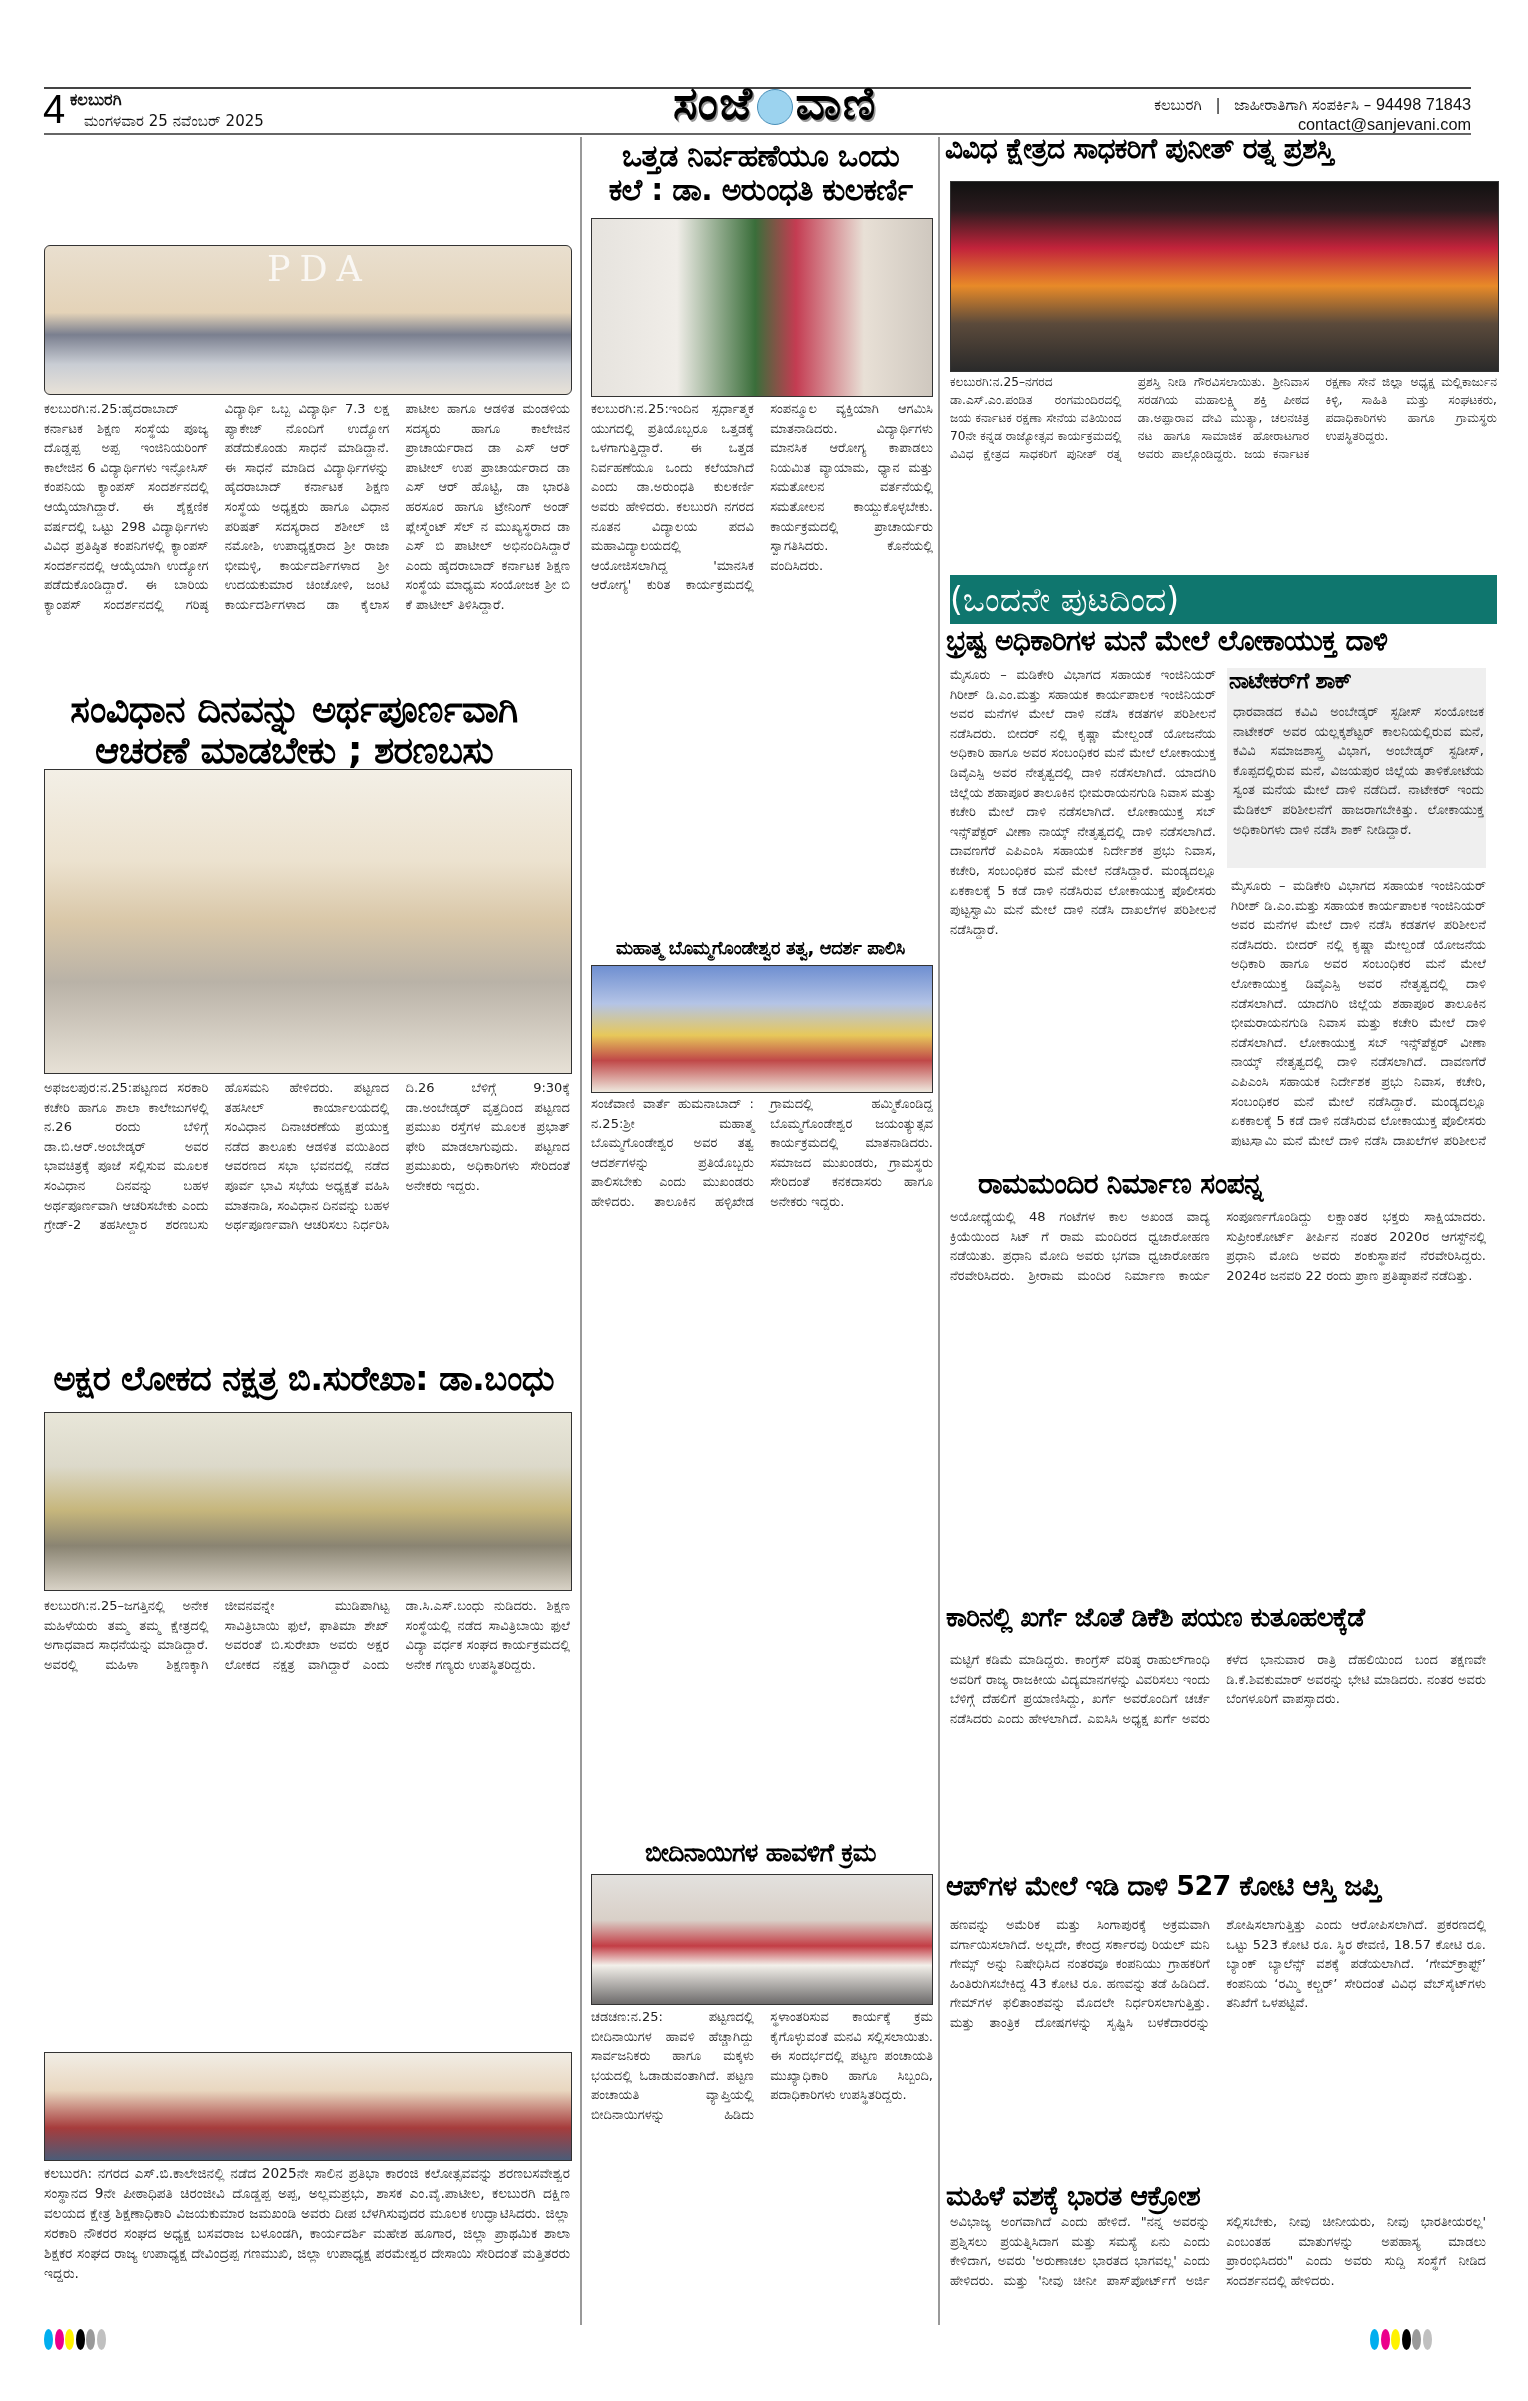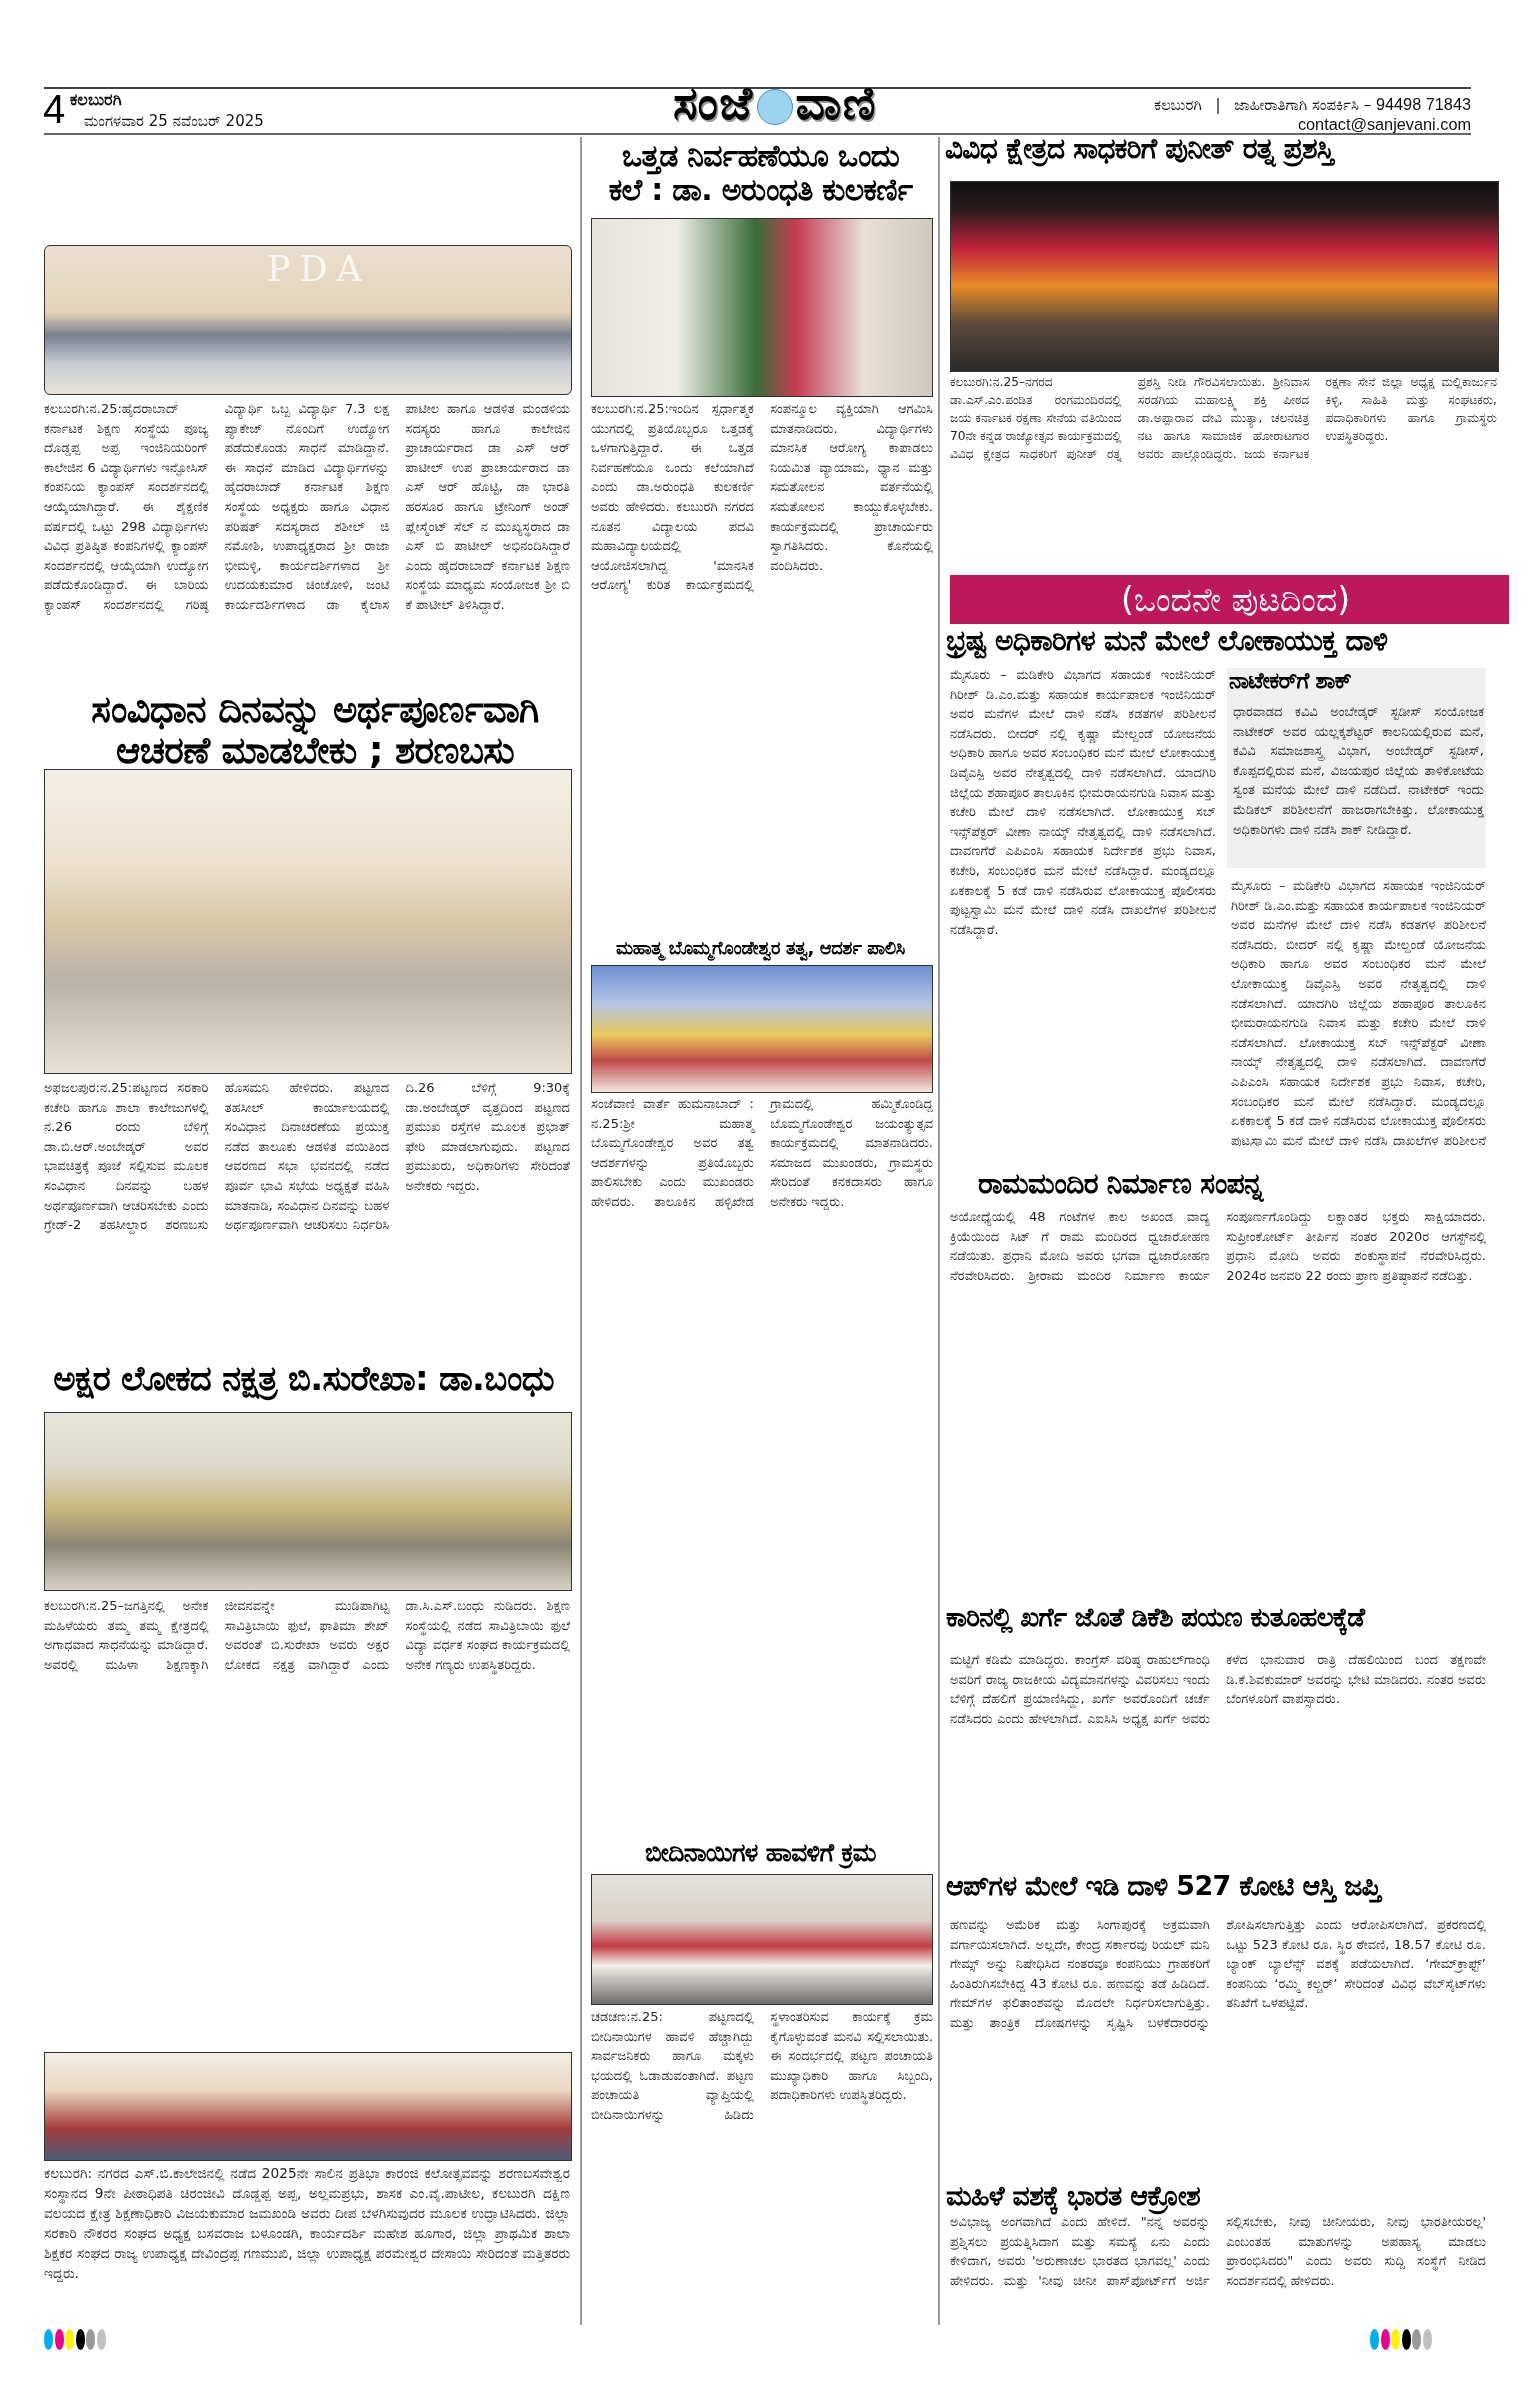--- a/index.html
+++ b/index.html
@@ -6,21 +6,21 @@
   body{width:1528px;height:2401px;position:relative;overflow:hidden;font-family:"DejaVu Sans",sans-serif;color:#111;}
   .abs{position:absolute;}
   .rule{position:absolute;background:#444;height:2.2px;}
   .vrule{position:absolute;background:#999;width:1.5px;}
   .hl{position:absolute;font-family:"DejaVu Sans",sans-serif;font-weight:900;color:#000;text-align:center;line-height:1.12;letter-spacing:-0.7px;}
   .hl.left{text-align:left;}
   .photo{position:absolute;border:1.5px solid #333;overflow:hidden;}
   .body{position:absolute;font-family:"DejaVu Sans",sans-serif;font-size:13px;line-height:19.6px;color:#222;text-align:justify;overflow:hidden;}
   .cols2{column-count:2;column-gap:16.3px;}
   .cols3{column-count:3;column-gap:16.3px;}
-  .blackbar{position:absolute;background:#be185d;color:#fff;text-align:center;font-weight:400;padding-left:12px;}
+  .blackbar{position:absolute;background:#0f766e;color:#fff;text-align:left;font-weight:400;}
   .greybox{position:absolute;background:#efefef;}
   .cmyk{position:absolute;display:flex;gap:1.5px;}
   .cmyk i{display:block;width:9px;height:21px;border-radius:50%;}
   .masthead{position:absolute;font-family:"DejaVu Serif",serif;font-weight:900;font-size:46px;letter-spacing:1.5px;color:#000;text-shadow:1.5px 1.5px 0 #999;}
   .globe{display:inline-block;width:34px;height:34px;border-radius:50%;background:#9cd3ef;border:1.5px solid #4a8fb8;vertical-align:middle;margin:0 3px;}
   .caption{position:absolute;font-size:12.6px;line-height:18.5px;color:#222;text-align:justify;overflow:hidden;}
 </style>
 </head>
 <body>
 
@@ -48,21 +48,21 @@
 <div class="vrule" style="left:580px;top:137px;height:2188px;"></div>
 <div class="vrule" style="left:938px;top:137px;height:2188px;"></div>
 
 <div class="hl" style="left:44px;top:139px;width:532px;font-size:38px;">
 </div>
 <div class="photo" style="left:44px;top:245px;width:526px;height:148px;background:linear-gradient(180deg,#e9dfcf 0,#e4d3b8 45%,#7a7f8f 60%,#c9cdd4 80%,#e8e2d8 100%);border-radius:6px;">
   <div style="position:absolute;left:222px;top:3px;font-family:'DejaVu Serif',serif;font-size:35px;color:#fff;opacity:.8;letter-spacing:9px;">PDA</div>
 </div>
 <div class="body cols3" style="left:44px;top:399px;width:526px;height:274px;">ಕಲಬುರಗಿ:ನ.25:ಹೈದರಾಬಾದ್ ಕರ್ನಾಟಕ ಶಿಕ್ಷಣ ಸಂಸ್ಥೆಯ ಪೂಜ್ಯ ದೊಡ್ಡಪ್ಪ ಅಪ್ಪ ಇಂಜಿನಿಯರಿಂಗ್ ಕಾಲೇಜಿನ 6 ವಿದ್ಯಾರ್ಥಿಗಳು ಇನ್ಫೋಸಿಸ್ ಕಂಪನಿಯ ಕ್ಯಾಂಪಸ್ ಸಂದರ್ಶನದಲ್ಲಿ ಆಯ್ಕೆಯಾಗಿದ್ದಾರೆ. ಈ ಶೈಕ್ಷಣಿಕ ವರ್ಷದಲ್ಲಿ ಒಟ್ಟು 298 ವಿದ್ಯಾರ್ಥಿಗಳು ವಿವಿಧ ಪ್ರತಿಷ್ಠಿತ ಕಂಪನಿಗಳಲ್ಲಿ ಕ್ಯಾಂಪಸ್ ಸಂದರ್ಶನದಲ್ಲಿ ಆಯ್ಕೆಯಾಗಿ ಉದ್ಯೋಗ ಪಡೆದುಕೊಂಡಿದ್ದಾರೆ. ಈ ಬಾರಿಯ ಕ್ಯಾಂಪಸ್ ಸಂದರ್ಶನದಲ್ಲಿ ಗರಿಷ್ಠ ವಿದ್ಯಾರ್ಥಿ ಒಬ್ಬ ವಿದ್ಯಾರ್ಥಿ 7.3 ಲಕ್ಷ ಪ್ಯಾಕೇಜ್ ನೊಂದಿಗೆ ಉದ್ಯೋಗ ಪಡೆದುಕೊಂಡು ಸಾಧನೆ ಮಾಡಿದ್ದಾನೆ. ಈ ಸಾಧನೆ ಮಾಡಿದ ವಿದ್ಯಾರ್ಥಿಗಳನ್ನು ಹೈದರಾಬಾದ್ ಕರ್ನಾಟಕ ಶಿಕ್ಷಣ ಸಂಸ್ಥೆಯ ಅಧ್ಯಕ್ಷರು ಹಾಗೂ ವಿಧಾನ ಪರಿಷತ್ ಸದಸ್ಯರಾದ ಶಶೀಲ್ ಜಿ ನಮೋಶಿ, ಉಪಾಧ್ಯಕ್ಷರಾದ ಶ್ರೀ ರಾಜಾ ಭೀಮಳ್ಳಿ, ಕಾರ್ಯದರ್ಶಿಗಳಾದ ಶ್ರೀ ಉದಯಕುಮಾರ ಚಿಂಚೋಳಿ, ಜಂಟಿ ಕಾರ್ಯದರ್ಶಿಗಳಾದ ಡಾ ಕೈಲಾಸ ಪಾಟೀಲ ಹಾಗೂ ಆಡಳಿತ ಮಂಡಳಿಯ ಸದಸ್ಯರು ಹಾಗೂ ಕಾಲೇಜಿನ ಪ್ರಾಚಾರ್ಯರಾದ ಡಾ ಎಸ್ ಆರ್ ಪಾಟೀಲ್ ಉಪ ಪ್ರಾಚಾರ್ಯರಾದ ಡಾ ಎಸ್ ಆರ್ ಹೊಟ್ಟಿ, ಡಾ ಭಾರತಿ ಹರಸೂರ ಹಾಗೂ ಟ್ರೇನಿಂಗ್ ಅಂಡ್ ಪ್ಲೇಸ್ಮೆಂಟ್ ಸೆಲ್ ನ ಮುಖ್ಯಸ್ಥರಾದ ಡಾ ಎಸ್ ಬಿ ಪಾಟೀಲ್ ಅಭಿನಂದಿಸಿದ್ದಾರೆ ಎಂದು ಹೈದರಾಬಾದ್ ಕರ್ನಾಟಕ ಶಿಕ್ಷಣ ಸಂಸ್ಥೆಯ ಮಾಧ್ಯಮ ಸಂಯೋಜಕ ಶ್ರೀ ಬಿ ಕೆ ಪಾಟೀಲ್ ತಿಳಿಸಿದ್ದಾರೆ.</div>
 
-<div class="hl" style="left:49px;top:689px;width:532px;font-size:37px;">
+<div class="hl" style="left:28px;top:689px;width:532px;font-size:37px;">
   <div>ಸಂವಿಧಾನ ದಿನವನ್ನು ಅರ್ಥಪೂರ್ಣವಾಗಿ</div>
   <div>ಆಚರಣೆ ಮಾಡಬೇಕು ; ಶರಣಬಸು ಹೊಸಮನಿ</div>
 </div>
 <div class="photo" style="left:44px;top:769px;width:526px;height:303px;background:linear-gradient(180deg,#f3efe6 0,#ece2cf 30%,#d9c7a8 50%,#b9b2a7 70%,#e7e1d6 100%);"></div>
 <div class="body cols3" style="left:44px;top:1078px;width:526px;height:274px;">ಅಫಜಲಪುರ:ನ.25:ಪಟ್ಟಣದ ಸರಕಾರಿ ಕಚೇರಿ ಹಾಗೂ ಶಾಲಾ ಕಾಲೇಜುಗಳಲ್ಲಿ ನ.26 ರಂದು ಬೆಳಿಗ್ಗೆ ಡಾ.ಬಿ.ಆರ್.ಅಂಬೇಡ್ಕರ್ ಅವರ ಭಾವಚಿತ್ರಕ್ಕೆ ಪೂಜೆ ಸಲ್ಲಿಸುವ ಮೂಲಕ ಸಂವಿಧಾನ ದಿನವನ್ನು ಬಹಳ ಅರ್ಥಪೂರ್ಣವಾಗಿ ಆಚರಿಸಬೇಕು ಎಂದು ಗ್ರೇಡ್-2 ತಹಸೀಲ್ದಾರ ಶರಣಬಸು ಹೊಸಮನಿ ಹೇಳಿದರು. ಪಟ್ಟಣದ ತಹಸೀಲ್ ಕಾರ್ಯಾಲಯದಲ್ಲಿ ಸಂವಿಧಾನ ದಿನಾಚರಣೆಯ ಪ್ರಯುಕ್ತ ನಡೆದ ತಾಲೂಕು ಆಡಳಿತ ವಯಿತಿಂದ ಆವರಣದ ಸಭಾ ಭವನದಲ್ಲಿ ನಡೆದ ಪೂರ್ವ ಭಾವಿ ಸಭೆಯ ಅಧ್ಯಕ್ಷತೆ ವಹಿಸಿ ಮಾತನಾಡಿ, ಸಂವಿಧಾನ ದಿನವನ್ನು ಬಹಳ ಅರ್ಥಪೂರ್ಣವಾಗಿ ಆಚರಿಸಲು ನಿರ್ಧರಿಸಿ ದಿ.26 ಬೆಳಿಗ್ಗೆ 9:30ಕ್ಕೆ ಡಾ.ಅಂಬೇಡ್ಕರ್ ವೃತ್ತದಿಂದ ಪಟ್ಟಣದ ಪ್ರಮುಖ ರಸ್ತೆಗಳ ಮೂಲಕ ಪ್ರಭಾತ್ ಫೇರಿ ಮಾಡಲಾಗುವುದು. ಪಟ್ಟಣದ ಪ್ರಮುಖರು, ಅಧಿಕಾರಿಗಳು ಸೇರಿದಂತೆ ಅನೇಕರು ಇದ್ದರು.</div>
 
 <div class="hl" style="left:30px;top:1359px;width:547px;font-size:34px;">ಅಕ್ಷರ ಲೋಕದ ನಕ್ಷತ್ರ ಬಿ.ಸುರೇಖಾ: ಡಾ.ಬಂಧು</div>
 <div class="photo" style="left:44px;top:1412px;width:526px;height:177px;background:linear-gradient(180deg,#e8e6d9 0,#dcd9ca 30%,#c6b67c 55%,#8a8472 75%,#d8d2c6 100%);"></div>
 <div class="body cols3" style="left:44px;top:1596px;width:526px;height:451px;">ಕಲಬುರಗಿ:ನ.25–ಜಗತ್ತಿನಲ್ಲಿ ಅನೇಕ ಮಹಿಳೆಯರು ತಮ್ಮ ತಮ್ಮ ಕ್ಷೇತ್ರದಲ್ಲಿ ಅಗಾಧವಾದ ಸಾಧನೆಯನ್ನು ಮಾಡಿದ್ದಾರೆ. ಅವರಲ್ಲಿ ಮಹಿಳಾ ಶಿಕ್ಷಣಕ್ಕಾಗಿ ಜೀವನವನ್ನೇ ಮುಡಿಪಾಗಿಟ್ಟ ಸಾವಿತ್ರಿಬಾಯಿ ಫುಲೆ, ಫಾತಿಮಾ ಶೇಖ್ ಅವರಂತೆ ಬಿ.ಸುರೇಖಾ ಅವರು ಅಕ್ಷರ ಲೋಕದ ನಕ್ಷತ್ರ ವಾಗಿದ್ದಾರೆ ಎಂದು ಡಾ.ಸಿ.ಎಸ್.ಬಂಧು ನುಡಿದರು. ಶಿಕ್ಷಣ ಸಂಸ್ಥೆಯಲ್ಲಿ ನಡೆದ ಸಾವಿತ್ರಿಬಾಯಿ ಫುಲೆ ವಿದ್ಯಾ ವರ್ಧಕ ಸಂಘದ ಕಾರ್ಯಕ್ರಮದಲ್ಲಿ ಅನೇಕ ಗಣ್ಯರು ಉಪಸ್ಥಿತರಿದ್ದರು.</div>
 

